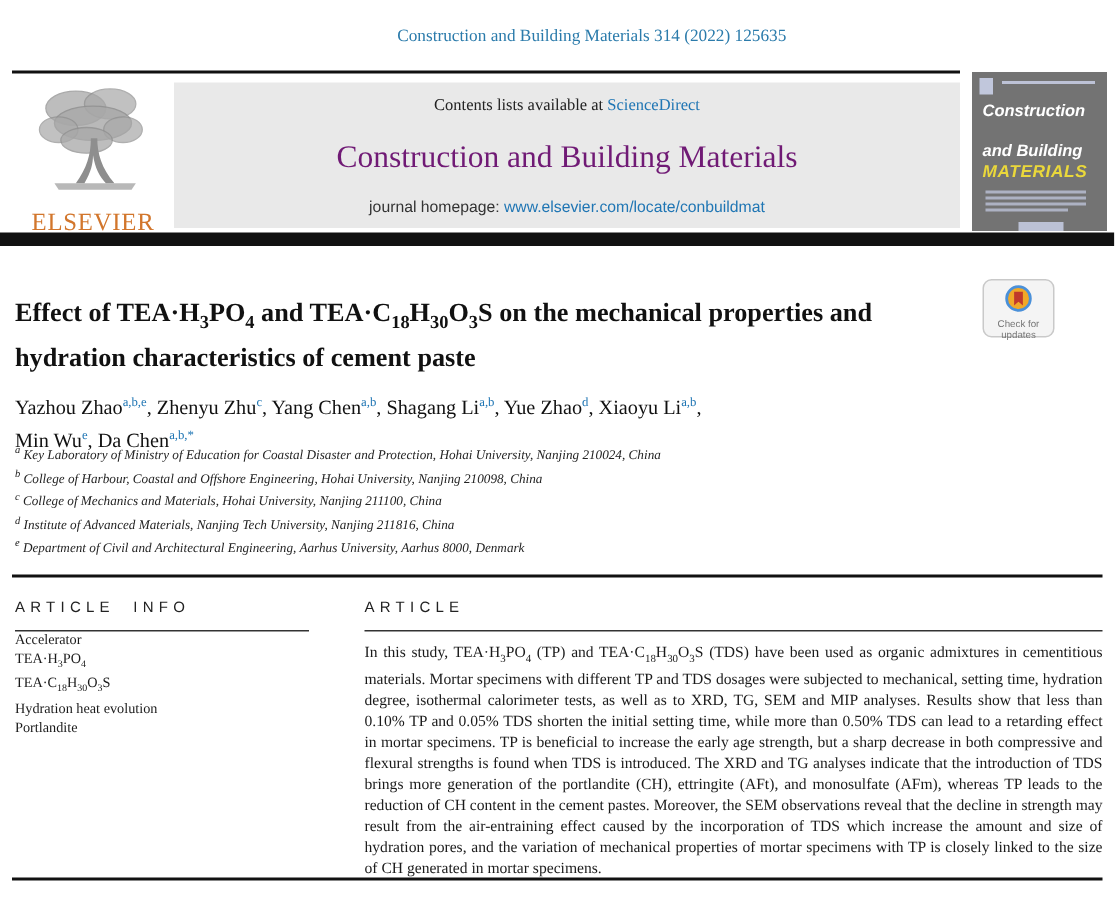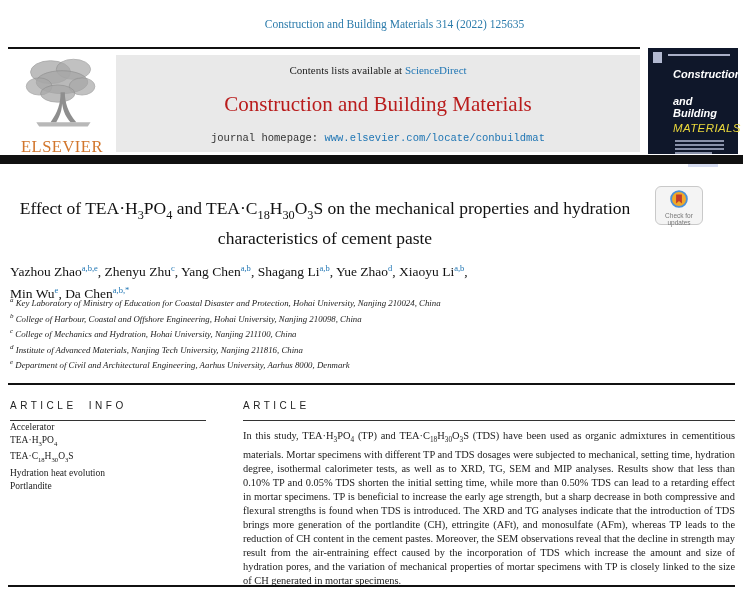--- a/index.html
+++ b/index.html
@@ -17,31 +17,31 @@
   .rule-bottom{position:absolute;top:585px;left:8px;width:727px;height:2px;background:#111;}
 
   
   .elsevier-logo{position:absolute;top:55px;left:12px;width:100px;height:102px;text-align:center;}
   .elsevier-word{font-family:"Liberation Serif",serif;font-size:16.5px;color:#d2762c;
                  letter-spacing:.5px;margin-top:-2px;}
   .header-box{position:absolute;top:55px;left:116px;width:524px;height:97px;background:#e9e9e9;
               display:flex;flex-direction:column;justify-content:space-between;
               align-items:center;padding:9px 0 8px 0;box-sizing:border-box;}
   .contents-line{font-size:11px;color:#222;}
-  .journal-title{font-size:21px;color:#b91c1c;}
-  .homepage-line{font-family:Liberation Mono, monospace;font-size:10.5px;color:#333;}
+  .journal-title{font-size:21px;color:#701a75;}
+  .homepage-line{font-family:Liberation Sans, sans-serif;font-size:10.5px;color:#333;}
   .link{color:#2076b4;text-decoration:none;cursor:pointer;}
 
   
-  .cover{position:absolute;top:48px;left:648px;width:90px;height:106px;background:#0f172a;
-         box-sizing:border-box;padding:6px 6px 0 25px;font-family:"Liberation Sans",sans-serif;}
+  .cover{position:absolute;top:48px;left:648px;width:90px;height:106px;background:#737373;
+         box-sizing:border-box;padding:6px 6px 0 7px;font-family:"Liberation Sans",sans-serif;}
   .cover-mark{position:absolute;top:4px;left:5px;width:9px;height:11px;background:#cfd6ef;opacity:.85;}
   .cover-topline{position:absolute;top:6px;left:20px;width:62px;height:2px;background:#cfd6ef;opacity:.8;}
   .cover-t1{margin-top:14px;font-size:11px;line-height:12.5px;font-weight:700;font-style:italic;color:#fff;}
-  .cover-t3{font-size:11.5px;font-weight:400;font-style:italic;color:#ead83b;letter-spacing:.4px;margin-top:2px;}
+  .cover-t3{font-size:11.5px;font-weight:700;font-style:italic;color:#ead83b;letter-spacing:.4px;margin-top:2px;}
   .cover-sub{margin-top:6px;}
   .cover-sub div{height:2px;background:#cdd4ee;opacity:.65;margin:2px 8px 0 2px;}
   .cover-bc{margin:7px auto 0 auto;width:30px;height:6px;background:#cdd4ee;opacity:.8;}
 
   
   .badge{position:absolute;top:186px;left:655px;width:46px;height:37px;background:#f4f4f4;
          border:1px solid #c9c9c9;border-radius:6px;text-align:center;cursor:pointer;
          font-family:"Liberation Sans",sans-serif;}
   .badge svg{margin-top:2px;}
   .badge-txt{font-size:6.5px;line-height:7px;color:#777;margin-top:-1px;}
@@ -122,28 +122,28 @@
     <svg width="20" height="20" viewBox="0 0 24 24">
       <circle cx="12" cy="12" r="9.5" fill="#f0a828" stroke="#4a90d9" stroke-width="2.2"></circle>
       <path d="M8.5 6.5 h7 v11 l-3.5 -3 -3.5 3 z" fill="#c0392b"></path>
     </svg>
     <div class="badge-txt">
       <div>Check for</div>
       <div>updates</div>
     </div>
   </div>
 
-  <h1 class="title chem" style="margin:0;font-weight:400;text-align:center;"><span>Effect of TEA·H</span><sub>3</sub><span>PO</span><sub>4</sub><span> and TEA·C</span><sub>18</sub><span>H</span><sub>30</sub><span>O</span><sub>3</sub><span>S on the mechanical properties and hydration characteristics of cement paste</span></h1>
+  <h1 class="title chem" style="margin:0;font-weight:700;"><span>Effect of TEA·H</span><sub>3</sub><span>PO</span><sub>4</sub><span> and TEA·C</span><sub>18</sub><span>H</span><sub>30</sub><span>O</span><sub>3</sub><span>S on the mechanical properties and hydration characteristics of cement paste</span></h1>
 
   <div class="authors"><span><span>Yazhou Zhao</span><sup>a,b,e</sup><span>, </span></span><span><span>Zhenyu Zhu</span><sup>c</sup><span>, </span></span><span><span>Yang Chen</span><sup>a,b</sup><span>, </span></span><span><span>Shagang Li</span><sup>a,b</sup><span>, </span></span><span><span>Yue Zhao</span><sup>d</sup><span>, </span></span><span><span>Xiaoyu Li</span><sup>a,b</sup><span>,</span></span><br><span><span>Min Wu</span><sup>e</sup><span>, </span></span><span><span>Da Chen</span><sup>a,b,*</sup><span></span></span></div>
 
   <div class="affils">
     <div><sup>a</sup> <span>Key Laboratory of Ministry of Education for Coastal Disaster and Protection, Hohai University, Nanjing 210024, China</span></div>
     <div><sup>b</sup> <span>College of Harbour, Coastal and Offshore Engineering, Hohai University, Nanjing 210098, China</span></div>
-    <div><sup>c</sup> <span>College of Mechanics and Hydration, Hohai University, Nanjing 211100, China</span></div>
+    <div><sup>c</sup> <span>College of Mechanics and Materials, Hohai University, Nanjing 211100, China</span></div>
     <div><sup>d</sup> <span>Institute of Advanced Materials, Nanjing Tech University, Nanjing 211816, China</span></div>
     <div><sup>e</sup> <span>Department of Civil and Architectural Engineering, Aarhus University, Aarhus 8000, Denmark</span></div>
   </div>
 
   <div class="rule-mid"></div>
 
   <div class="col-left">
     <div class="sec-heading">ARTICLE INFO</div>
     <div class="sec-rule"></div>
     <div class="kw">Accelerator</div>

